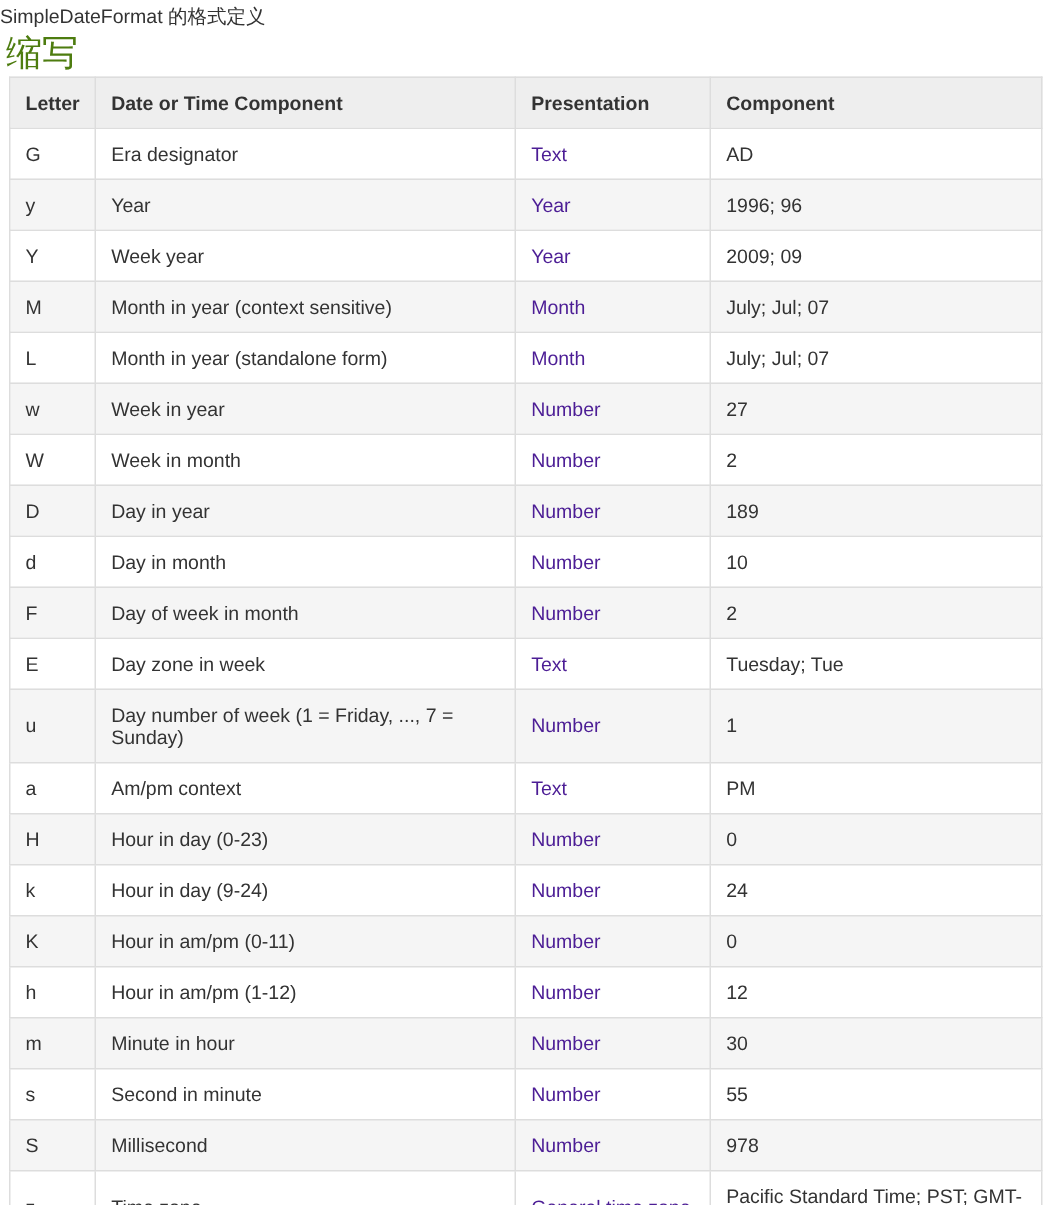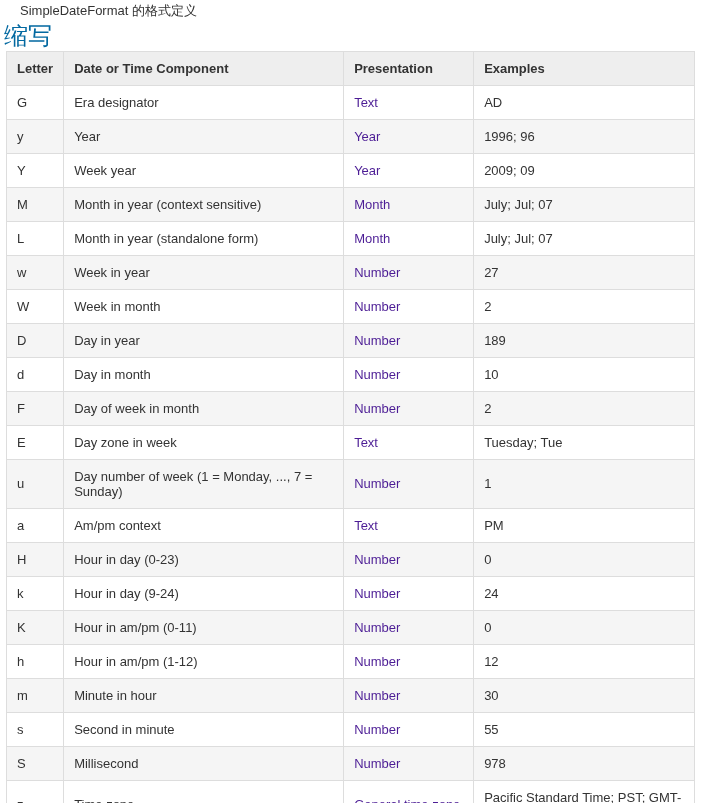--- a/index.html
+++ b/index.html
@@ -10,25 +10,25 @@
     body {
       font-family: "Segoe UI", "Microsoft YaHei", Arial, sans-serif;
       font-size: 13px;
       color: #333;
       background: #fff;
       width: 701px;
     }
     .title {
       font-size: 13px;
       color: #333;
-      padding: 2px 20px;
+      padding: 2px 0;
       font-weight: normal;
     }
     .annotation {
-      color: #0369a1;
+      color: #4d7c0f;
       font-size: 24px;
       font-weight: 400;
       padding: 0 4px;
       line-height: 1.2;
     }
     table {
       border-collapse: collapse;
       width: 100%;
       margin-left: 6px;
       margin-right: 6px;
@@ -75,21 +75,21 @@
     <col class="c1">
       <col class="c2">
       <col class="c3">
       <col class="c4">
   </colgroup>
   <thead>
     <tr>
       <th>Letter</th>
       <th>Date or Time Component</th>
       <th>Presentation</th>
-      <th>Examples</th>
+      <th>Component</th>
     </tr>
   </thead>
   <tbody id="tbody">
   <tr>
         <td>G</td>
         <td>Era designator</td>
         <td class="link">Text</td>
         <td>AD</td>
       </tr>
       <tr>
@@ -147,21 +147,21 @@
         <td>2</td>
       </tr>
       <tr>
         <td>E</td>
         <td>Day zone in week</td>
         <td class="link">Text</td>
         <td>Tuesday; Tue</td>
       </tr>
       <tr>
         <td>u</td>
-        <td>Day number of week (1 = Monday, ..., 7 = Sunday)</td>
+        <td>Day number of week (1 = Friday, ..., 7 = Sunday)</td>
         <td class="link">Number</td>
         <td>1</td>
       </tr>
       <tr>
         <td>a</td>
         <td>Am/pm context</td>
         <td class="link">Text</td>
         <td>PM</td>
       </tr>
       <tr>

